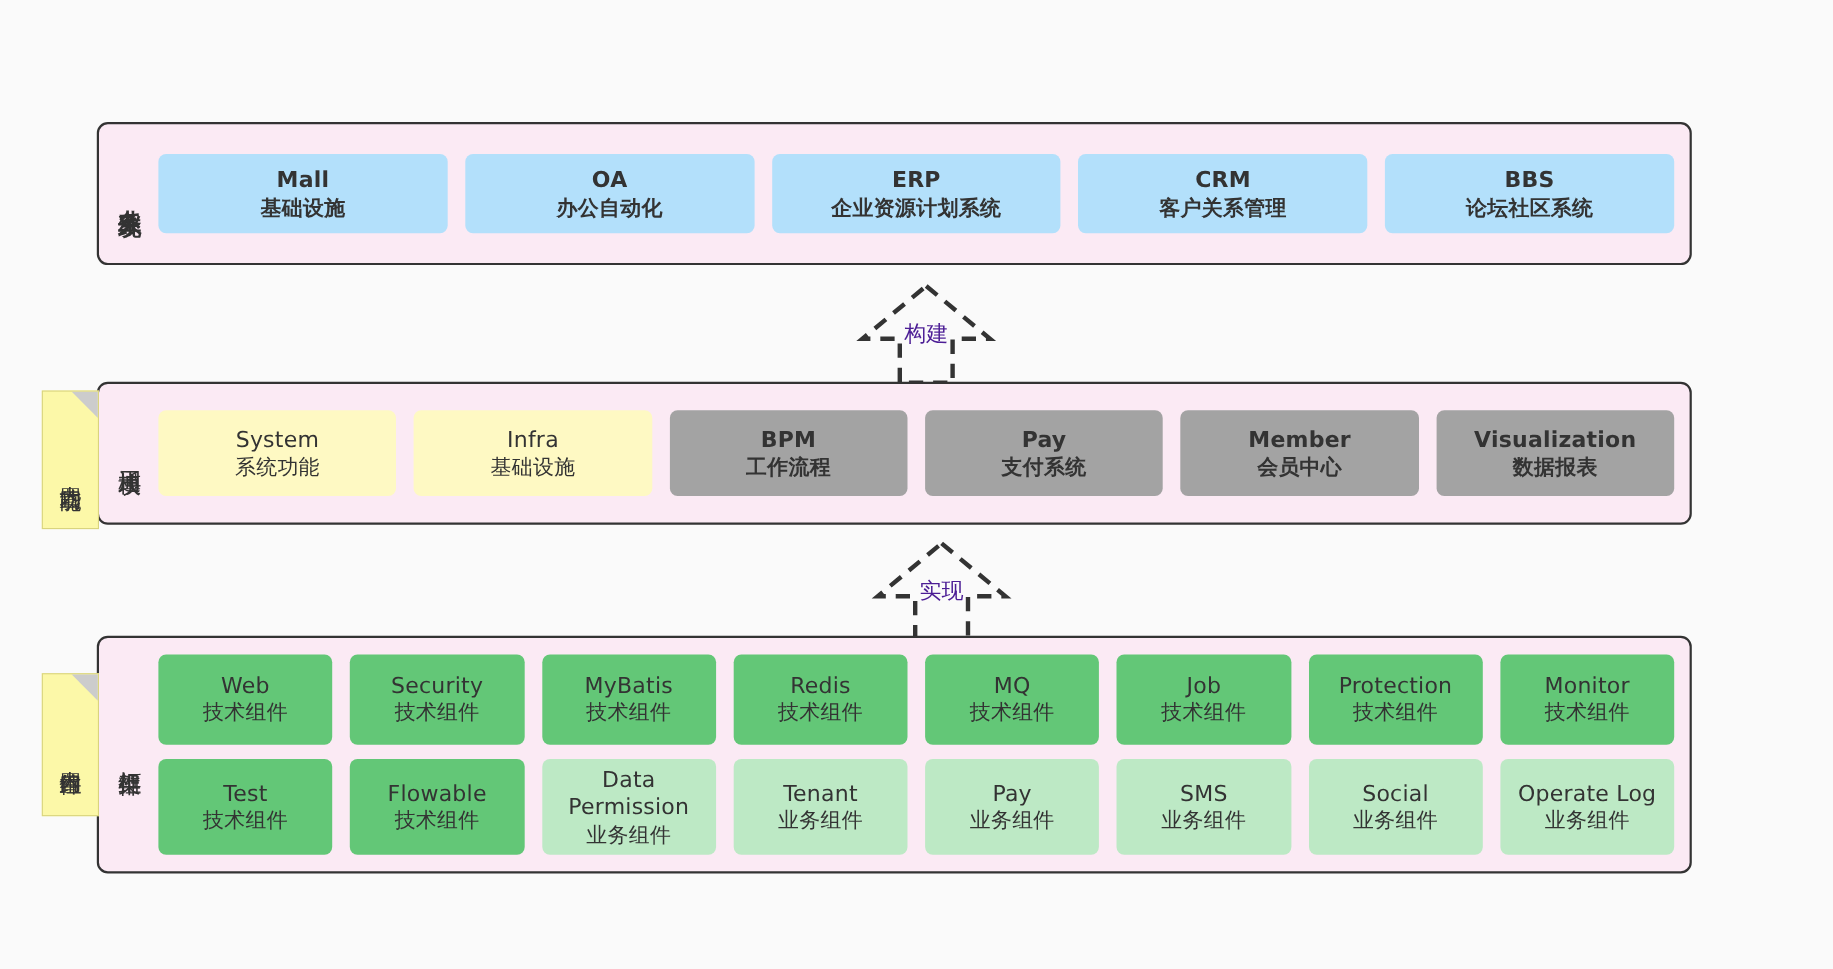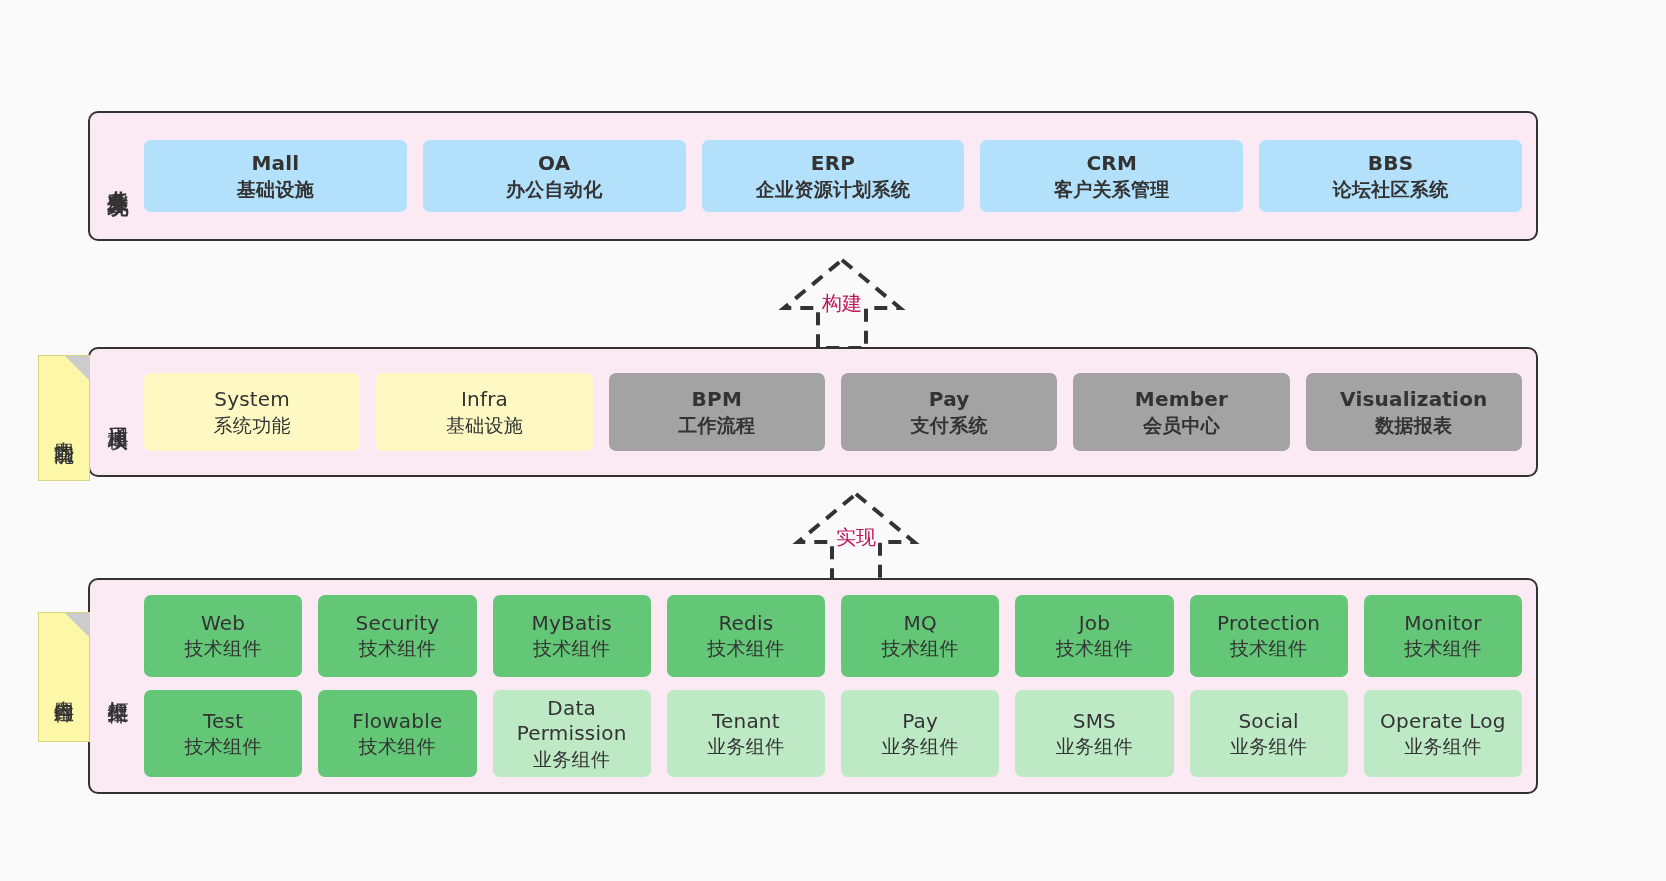--- a/index.html
+++ b/index.html
@@ -143,21 +143,21 @@
     width: 200px;
     height: 96px;
   }
   .arrow-wrap svg { display: block; }
   .arrow-label {
     position: absolute;
     left: 0; right: 0;
     top: 34px;
     text-align: center;
     font-size: 20px;
-    color: #be185d;
+    color: #4c1d95;
     background: transparent;
     pointer-events: none;
   }
   #arrow-build  { left: 742px; top: 256px; }
   #arrow-impl   { left: 756px; top: 490px; }
 </style>
 </head>
 <body>
 
 <div id="canvas">

